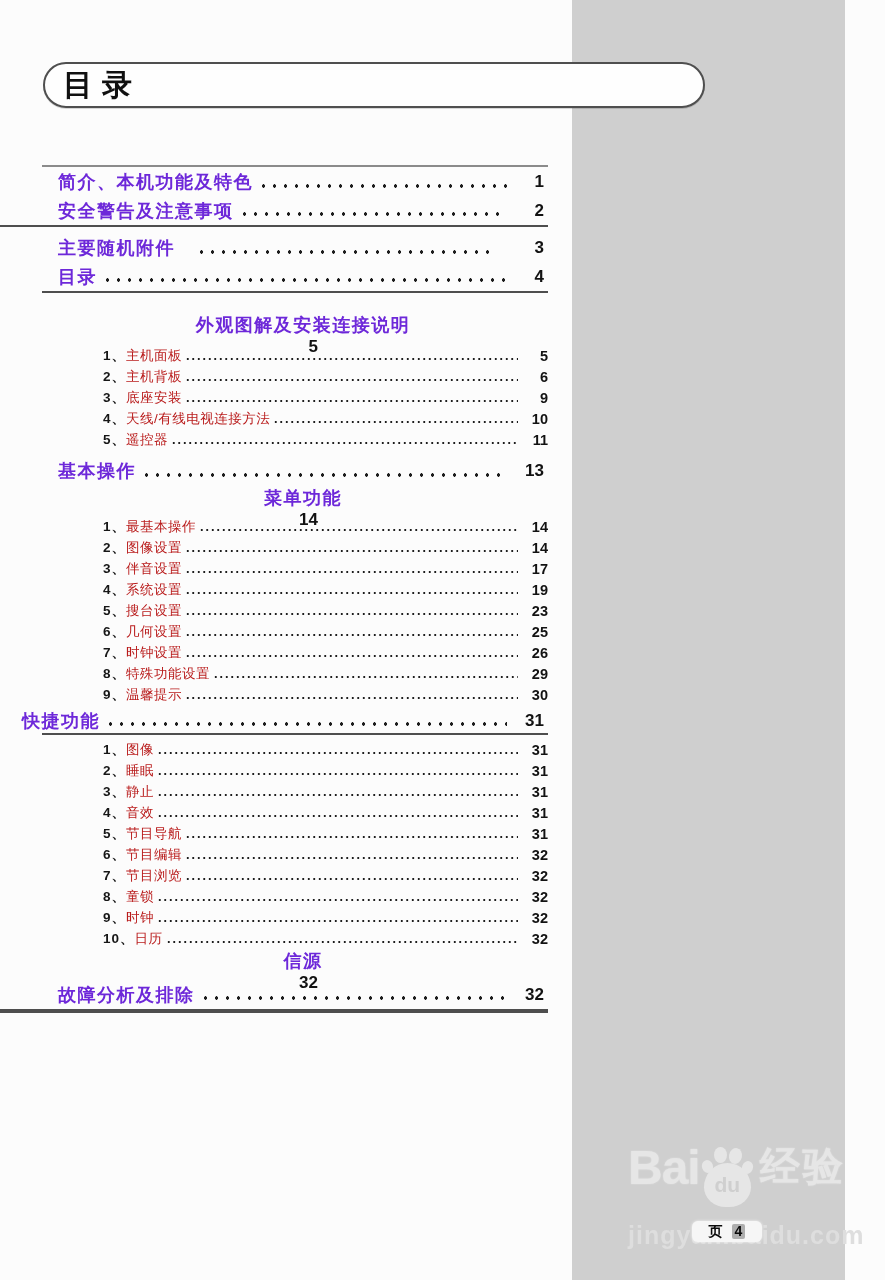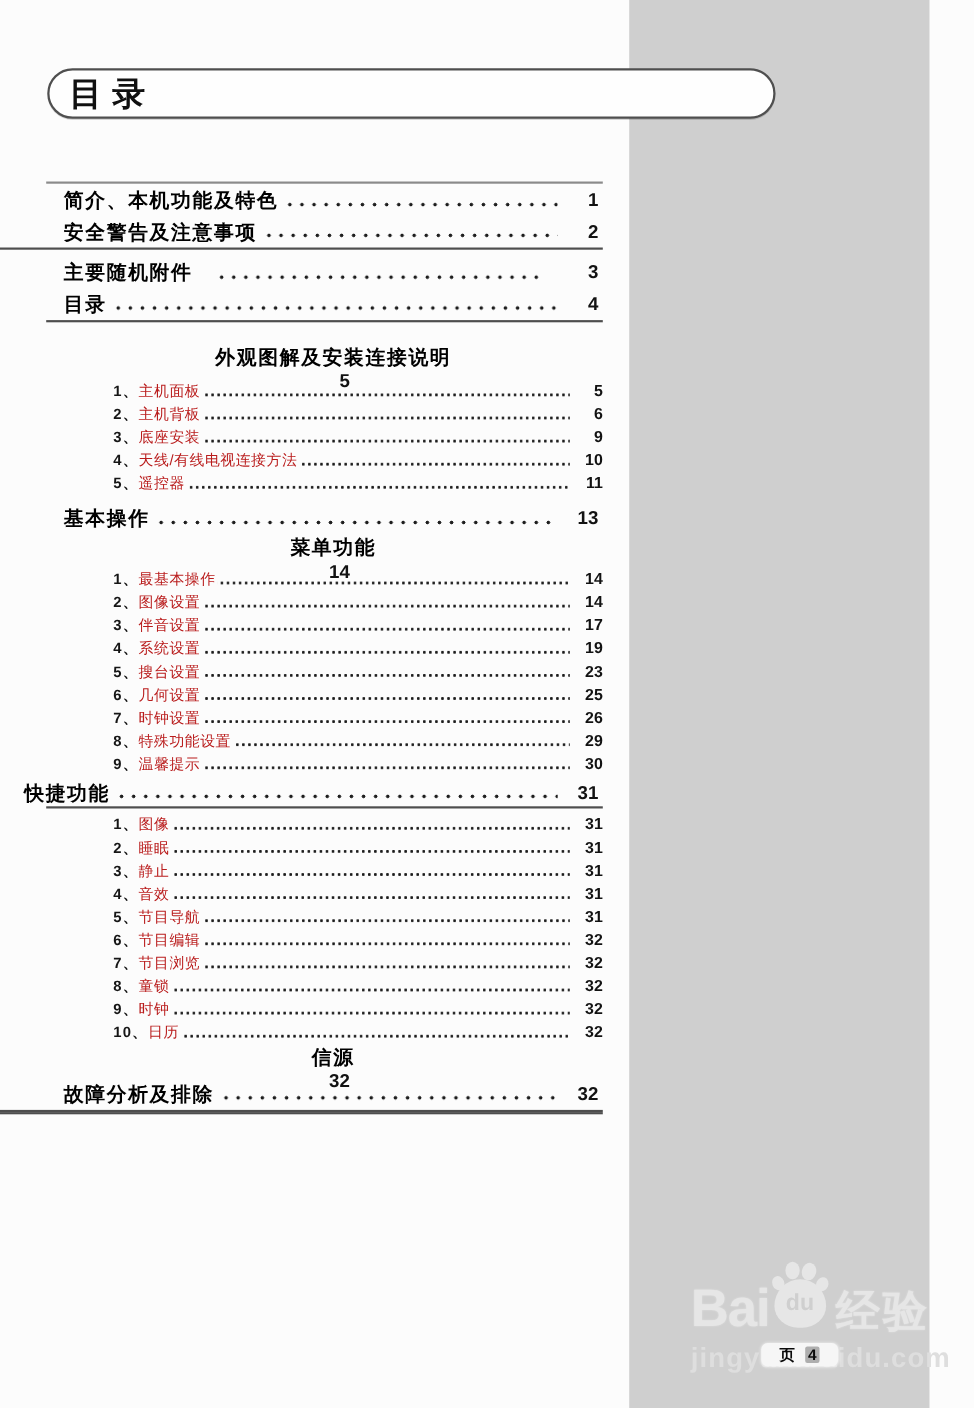--- a/index.html
+++ b/index.html
@@ -16,39 +16,39 @@
     display:flex;align-items:center;padding-left:18px;z-index:2;
     box-shadow:0 1px 0 rgba(0,0,0,.15);
   }
   .title-box .t{font-size:30px;font-weight:bold;color:#101010;letter-spacing:9px;}
   
   .toc{position:absolute;left:0;top:165px;width:548px;z-index:1;}
   .rule{height:2px;background:#4e4e4e;}
   .rule.indent{margin-left:42px;}
   .rule.light{background:#8b8b8b;}
   .trow{display:flex;align-items:center;padding-left:58px;box-sizing:border-box;}
-  .trow .lbl{font-size:18px;font-weight:bold;color:#000000;letter-spacing:1.5px;white-space:nowrap;}
+  .trow .lbl{font-size:18px;font-weight:bold;color:#6d28d9;letter-spacing:1.5px;white-space:nowrap;}
   .trow .lead{
     flex:1;align-self:stretch;margin:0 3px;
     background-image:radial-gradient(circle,#1d1d1d 1.5px,transparent 1.9px);
     background-size:11px 8px;background-repeat:repeat-x;background-position:2px 66%;
   }
   .trow .pg{font-size:17px;font-weight:bold;color:#121212;width:34px;text-align:right;padding-right:4px;}
   .srow{display:flex;align-items:center;padding-left:103px;height:21px;box-sizing:border-box;}
   .srow .num{font-size:13.5px;font-weight:bold;color:#161616;letter-spacing:1px;white-space:nowrap;}
   .srow .lbl{font-size:13.5px;font-weight:normal;color:#b91c1c;letter-spacing:.5px;white-space:nowrap;}
   .srow .lead{
     flex:1;align-self:stretch;margin:0 2px;
     background-image:radial-gradient(circle,#1d1d1d 1.1px,transparent 1.4px);
     background-size:5.5px 6px;background-repeat:repeat-x;background-position:1px 72%;
   }
   .srow .pg{font-size:14.5px;font-weight:bold;color:#121212;width:28px;text-align:right;}
   
   .watermark{position:absolute;left:628px;top:1146px;width:220px;z-index:1;color:#e6e6e6;}
-  .wm-row1{display:flex;align-items:flex-end;height:66px;}
+  .wm-row1{display:flex;align-items:flex-start;height:66px;}
   .wm-bai{font-size:48px;font-weight:bold;line-height:.92;letter-spacing:-1px;
     text-shadow:0 0 2px rgba(255,255,255,.4);}
   .wm-paw{position:relative;width:52px;height:66px;flex:0 0 auto;margin-left:1px;}
   .wm-paw .toe{position:absolute;background:#e6e6e6;border-radius:50%;}
   .toe1{width:11px;height:13px;left:1px;top:14px;transform:rotate(-20deg);}
   .toe2{width:13px;height:16px;left:13px;top:1px;}
   .toe3{width:13px;height:16px;left:28px;top:2px;transform:rotate(12deg);}
   .toe4{width:11px;height:13px;left:41px;top:15px;transform:rotate(22deg);}
   .wm-pad{position:absolute;left:3px;top:17px;width:47px;height:44px;background:#e6e6e6;
     border-radius:50% 50% 46% 46% / 55% 55% 45% 45%;display:flex;align-items:center;justify-content:center;}

